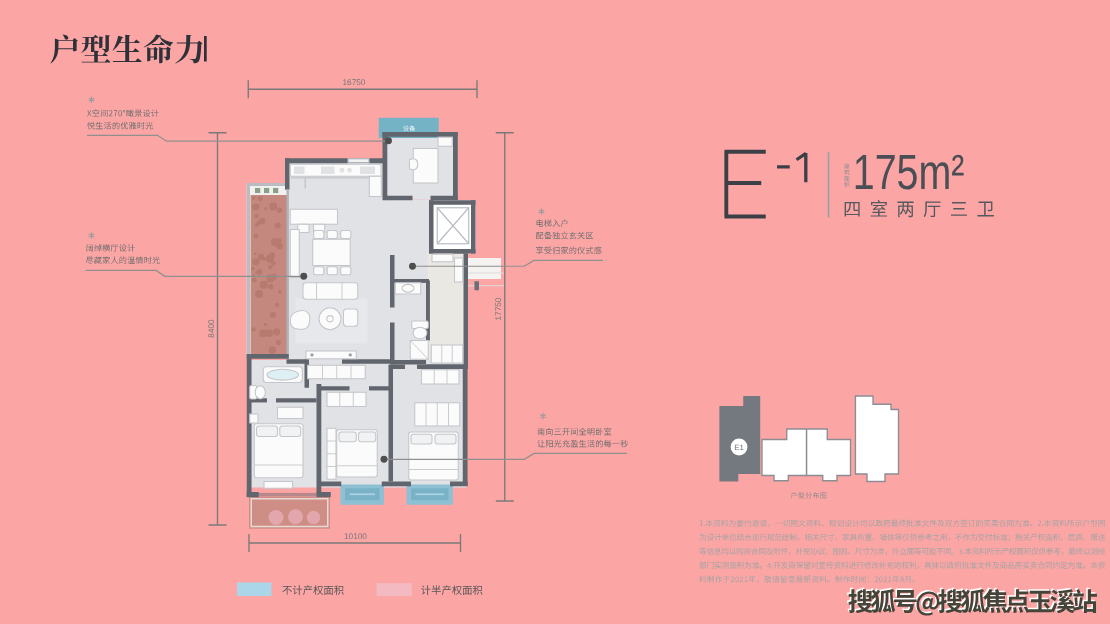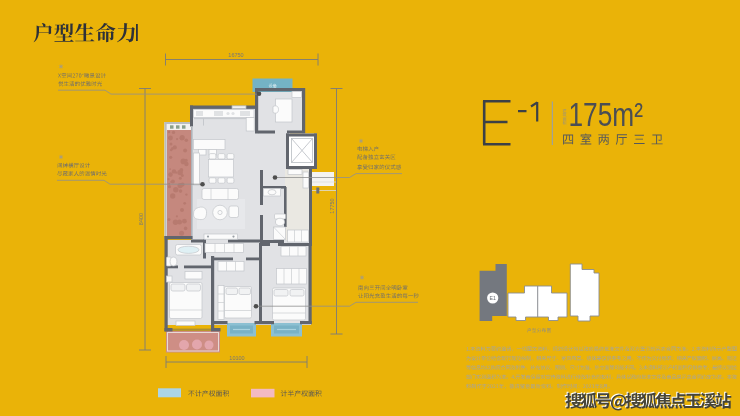--- a/index.html
+++ b/index.html
@@ -1,15 +1,15 @@
 <!DOCTYPE html>
 <html><head><meta charset="utf-8">
 <style>
 html,body{margin:0;padding:0;background:#fff;}
-#page{position:relative;width:740px;height:416px;background:#eab308;overflow:hidden;font-family:"Liberation Sans",sans-serif;}
+#page{position:relative;width:740px;height:416px;background:#fca5a5;overflow:hidden;font-family:"Liberation Sans",sans-serif;}
 </style></head>
 <body>
 <div id="page">
 <svg width="740" height="416" viewBox="0 0 740 416" xmlns="http://www.w3.org/2000/svg">
 
 <g>
 <path d="M41.9 23 41.8 23.1C42.4 23.9 43.1 25.1 43.4 26.2C45.6 27.7 47.5 23.5 41.9 23ZM38.9 32.2C39 31.6 39 31 39 30.4V27.2H48.7V32.2ZM36.6 26.4V30.4C36.6 34.2 36.3 38.6 33.7 42.1L33.9 42.3C37.6 39.8 38.6 36 38.9 32.8H48.7V34.2H49.1C49.9 34.2 51.1 33.7 51.1 33.6V27.6C51.5 27.5 51.8 27.3 51.9 27.2L49.6 25.4L48.5 26.6H39.4L36.6 25.6Z M70.3 23.4V32.3C70.3 32.6 70.3 32.6 70 32.6C69.6 32.6 67.9 32.5 67.9 32.5V32.8C68.8 33 69.1 33.2 69.4 33.6C69.7 33.9 69.7 34.4 69.8 35.1C72.3 34.9 72.6 34 72.6 32.4V24.3C73.1 24.2 73.3 24 73.3 23.7ZM60.7 25.2V28.7H59L59.1 28V25.2ZM54.4 41.1 54.6 41.7H73.1C73.4 41.7 73.6 41.6 73.7 41.4C72.8 40.6 71.3 39.4 71.3 39.4L70 41.1H65.2V37.3H71.3C71.6 37.3 71.9 37.2 71.9 37C71 36.2 69.6 35.1 69.6 35.1L68.3 36.8H65.2V34.6C65.8 34.5 66 34.3 66 34L62.9 33.8V29.2H65.5C65.8 29.2 66 29.1 66.1 28.9V32.1H66.4C67.3 32.1 68.3 31.7 68.3 31.5V25.1C68.7 25 68.9 24.9 68.9 24.6L66.1 24.3V28.9C65.3 28.1 64 27.1 64 27.1L62.9 28.7V25.2H65.1C65.3 25.2 65.5 25.1 65.6 24.9C64.8 24.2 63.5 23.2 63.5 23.2L62.3 24.7H54.9L55.1 25.2H56.9V28V28.7H54.5L54.6 29.2H56.8C56.7 31.2 56.2 33.3 54.3 35L54.5 35.2C58 33.7 58.8 31.3 59 29.2H60.7V34.7H61.1C61.9 34.7 62.5 34.5 62.8 34.3V36.8H56.3L56.5 37.3H62.8V41.1Z M78.8 23.8C78.1 27.5 76.6 31.2 75 33.6L75.3 33.7C77 32.5 78.6 30.8 79.8 28.7H83.5V34H77.7L77.8 34.6H83.5V40.7H75.2L75.4 41.3H93.9C94.2 41.3 94.4 41.2 94.5 41C93.5 40.1 91.8 38.9 91.8 38.9L90.3 40.7H86.1V34.6H92.1C92.5 34.6 92.7 34.5 92.7 34.2C91.7 33.4 90.1 32.2 90.1 32.2L88.7 34H86.1V28.7H92.7C93 28.7 93.3 28.6 93.3 28.4C92.3 27.5 90.8 26.4 90.8 26.4L89.3 28.2H86.1V24.1C86.7 24 86.8 23.8 86.8 23.5L83.5 23.2V28.2H80.2C80.6 27.3 81.1 26.3 81.5 25.2C82 25.3 82.2 25.1 82.3 24.8Z M101.1 29.4 101.3 30H109.3C109.6 30 109.8 29.9 109.9 29.7C109 28.9 107.6 27.9 107.6 27.9L106.3 29.4ZM106.3 24.5C107.6 27.5 110.4 29.7 113.6 31C113.7 30.1 114.4 29 115.4 28.7V28.3C112.4 27.7 108.6 26.5 106.7 24.3C107.3 24.2 107.6 24.1 107.7 23.8L104 23C103.2 25.6 99.4 29.4 95.8 31.3L95.9 31.6C100.1 30.2 104.4 27.4 106.3 24.5ZM98.1 32.3V40.8H98.4C99.3 40.8 100.3 40.3 100.3 40.1V38.3H102.6V40H102.9C103.6 40 104.7 39.6 104.7 39.4V33.2C105.1 33.1 105.3 32.9 105.5 32.8L103.4 31.2L102.4 32.3H100.3L98.1 31.4ZM102.6 37.7H100.3V32.9H102.6ZM106.1 32.2V42.2H106.5C107.4 42.2 108.4 41.7 108.4 41.5V32.8H111V37.6C111 37.8 110.9 37.9 110.7 37.9C110.3 37.9 109.1 37.8 109.1 37.8V38.1C109.8 38.2 110.1 38.5 110.3 38.8C110.5 39.1 110.6 39.6 110.6 40.3C113 40.1 113.3 39.3 113.3 37.8V33.1C113.7 33 113.9 32.9 114.1 32.7L111.8 31L110.8 32.2H108.5L106.1 31.3Z M124.2 23.1C124.2 25 124.2 26.7 124.1 28.4H117.8L118 29H124.1C123.8 34 122.5 38.3 116.9 42L117.1 42.3C124.7 39.1 126.3 34.5 126.7 29H131.7C131.5 34.5 131.1 38.5 130.3 39.1C130.1 39.3 129.9 39.4 129.5 39.4C128.9 39.4 127.1 39.2 125.9 39.1L125.9 39.4C127 39.6 128 40 128.5 40.4C128.9 40.8 129 41.4 129 42.2C130.6 42.2 131.5 41.8 132.3 41.1C133.5 39.9 133.9 36.1 134.2 29.4C134.6 29.3 134.9 29.2 135.1 29L132.8 27.1L131.5 28.4H126.7C126.8 27 126.8 25.5 126.9 24C127.4 24 127.6 23.8 127.6 23.5Z" fill="#2e3138"></path>
 <rect x="136" y="24" width="1.8" height="17" fill="#2e3138"></rect>
 </g>
 

